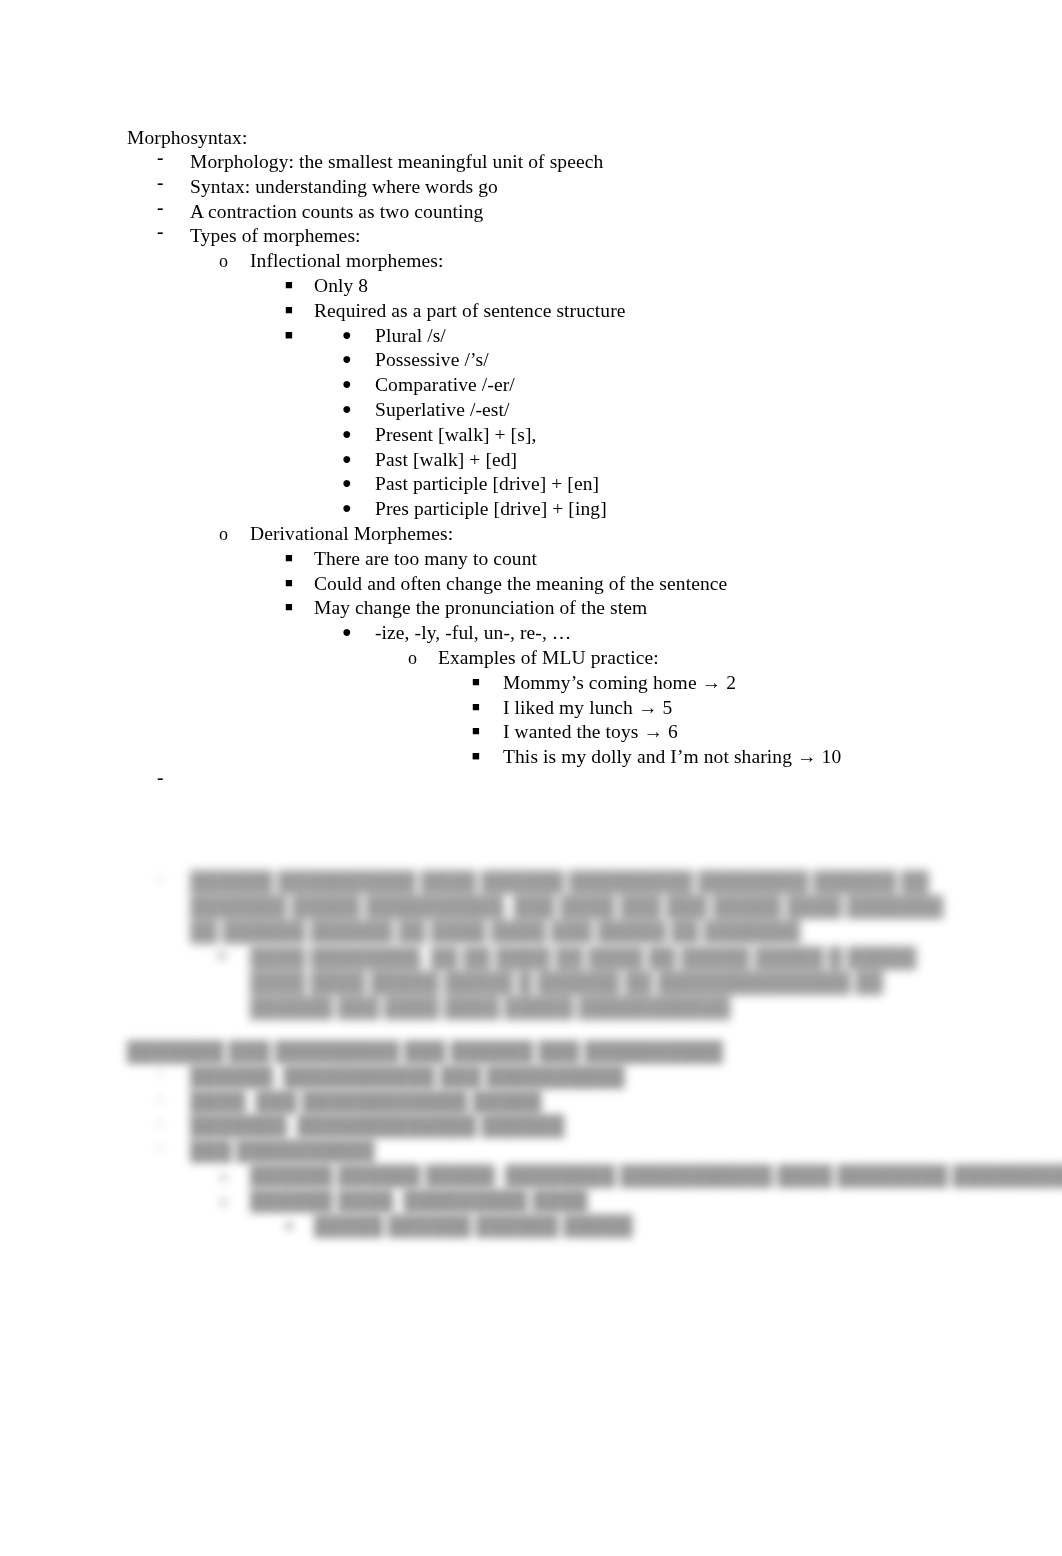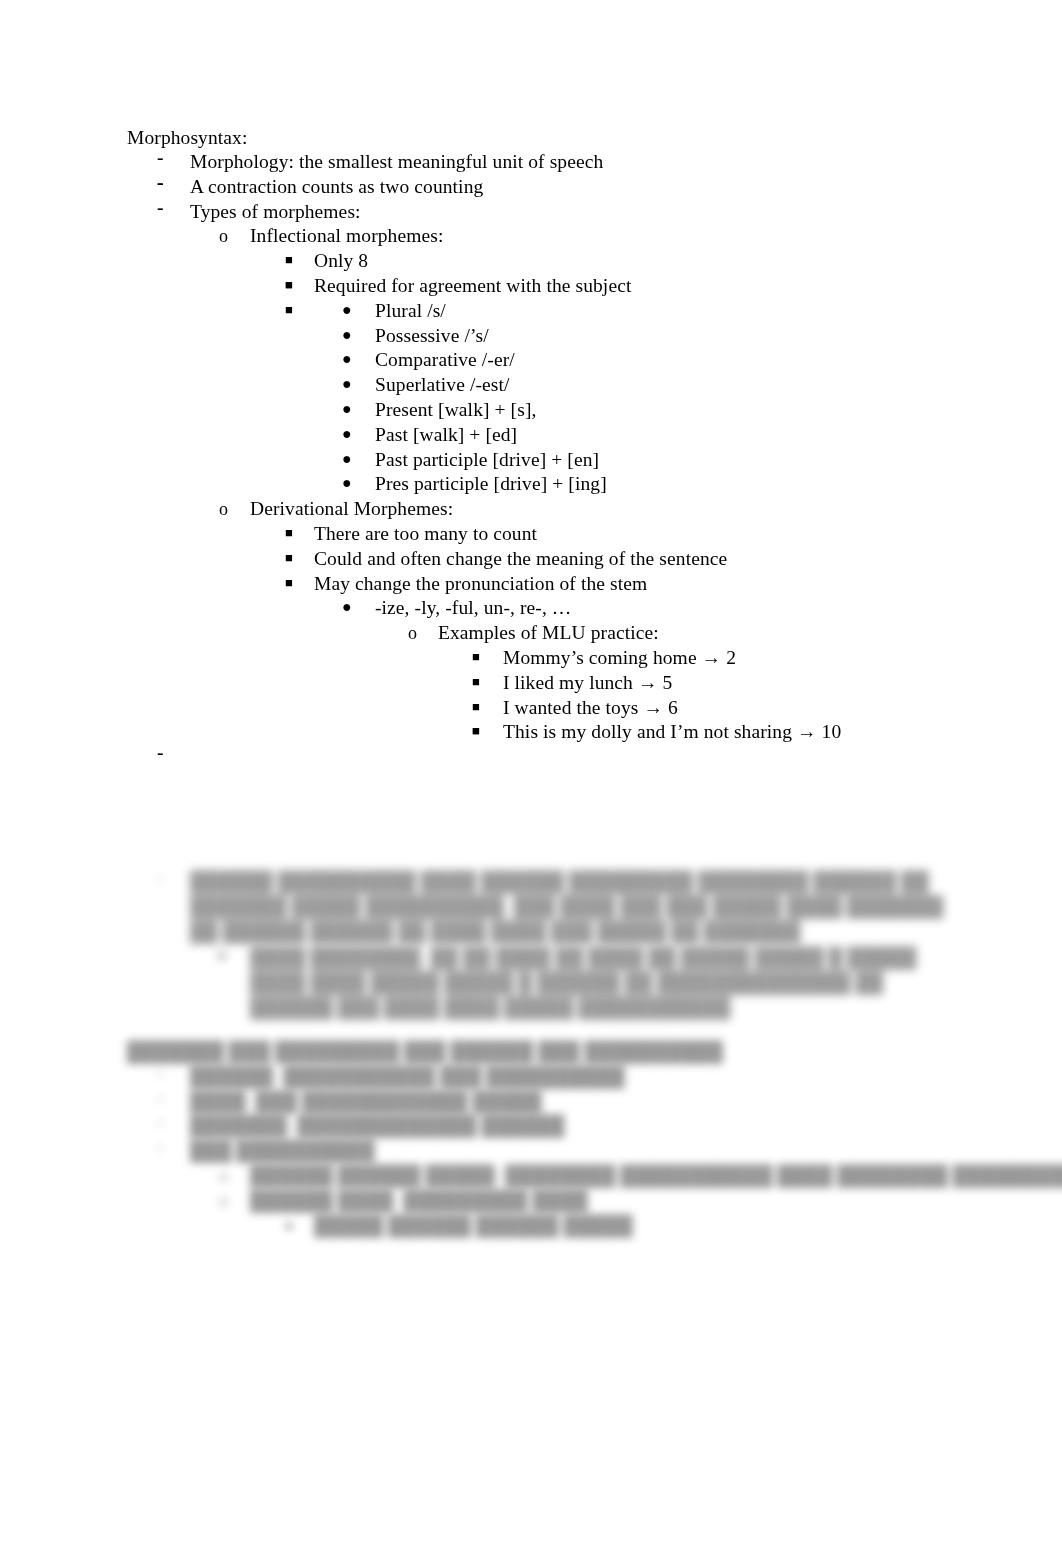--- a/index.html
+++ b/index.html
@@ -140,27 +140,27 @@
 
 <div id="page">
   <div class="doc-body">
 
     <div class="line h0" style="position:absolute; left:0; top:126px;">
       <span class="txt">Morphosyntax:</span>
     </div>
 
     <div id="outline-host" style="position:absolute; left:0; top:150px;">
         <div class="line l1"><span class="marker">-</span><span class="txt">Morphology: the smallest meaningful unit of speech</span></div>
-        <div class="line l1"><span class="marker">-</span></div>
+        <div class="line l1"><span class="marker">-</span><span class="txt">Syntax: understanding where words go</span></div>
         <div class="line l1"><span class="marker">-</span><span class="txt">A contraction counts as two counting</span></div>
         <div class="line l1"><span class="marker">-</span><span class="txt">Types of morphemes:</span></div>
         <div class="line l2"><span class="marker">o</span><span class="txt">Inflectional morphemes:</span></div>
         <div class="line l3"><span class="marker">■</span><span class="txt">Only 8</span></div>
+        <div class="line l3"><span class="marker">■</span><span class="txt">Required as a part of sentence structure</span></div>
         <div class="line l3"><span class="marker">■</span></div>
-        <div class="line l3"><span class="marker">■</span><span class="txt">Required for agreement with the subject</span></div>
         <div class="line l3"><span class="marker">■</span></div>
         <div class="line l4"><span class="marker">●</span><span class="txt">Plural /s/</span></div>
         <div class="line l4"><span class="marker">●</span><span class="txt">Possessive /’s/</span></div>
         <div class="line l4"><span class="marker">●</span><span class="txt">Comparative /-er/</span></div>
         <div class="line l4"><span class="marker">●</span><span class="txt">Superlative /-est/</span></div>
         <div class="line l4"><span class="marker">●</span><span class="txt">Present [walk] + [s],</span></div>
         <div class="line l4"><span class="marker">●</span><span class="txt">Past [walk] + [ed]</span></div>
         <div class="line l4"><span class="marker">●</span><span class="txt">Past participle [drive] + [en]</span></div>
         <div class="line l4"><span class="marker">●</span><span class="txt">Pres participle [drive] + [ing]</span></div>
         <div class="line l2"><span class="marker">o</span><span class="txt">Derivational Morphemes:</span></div>

